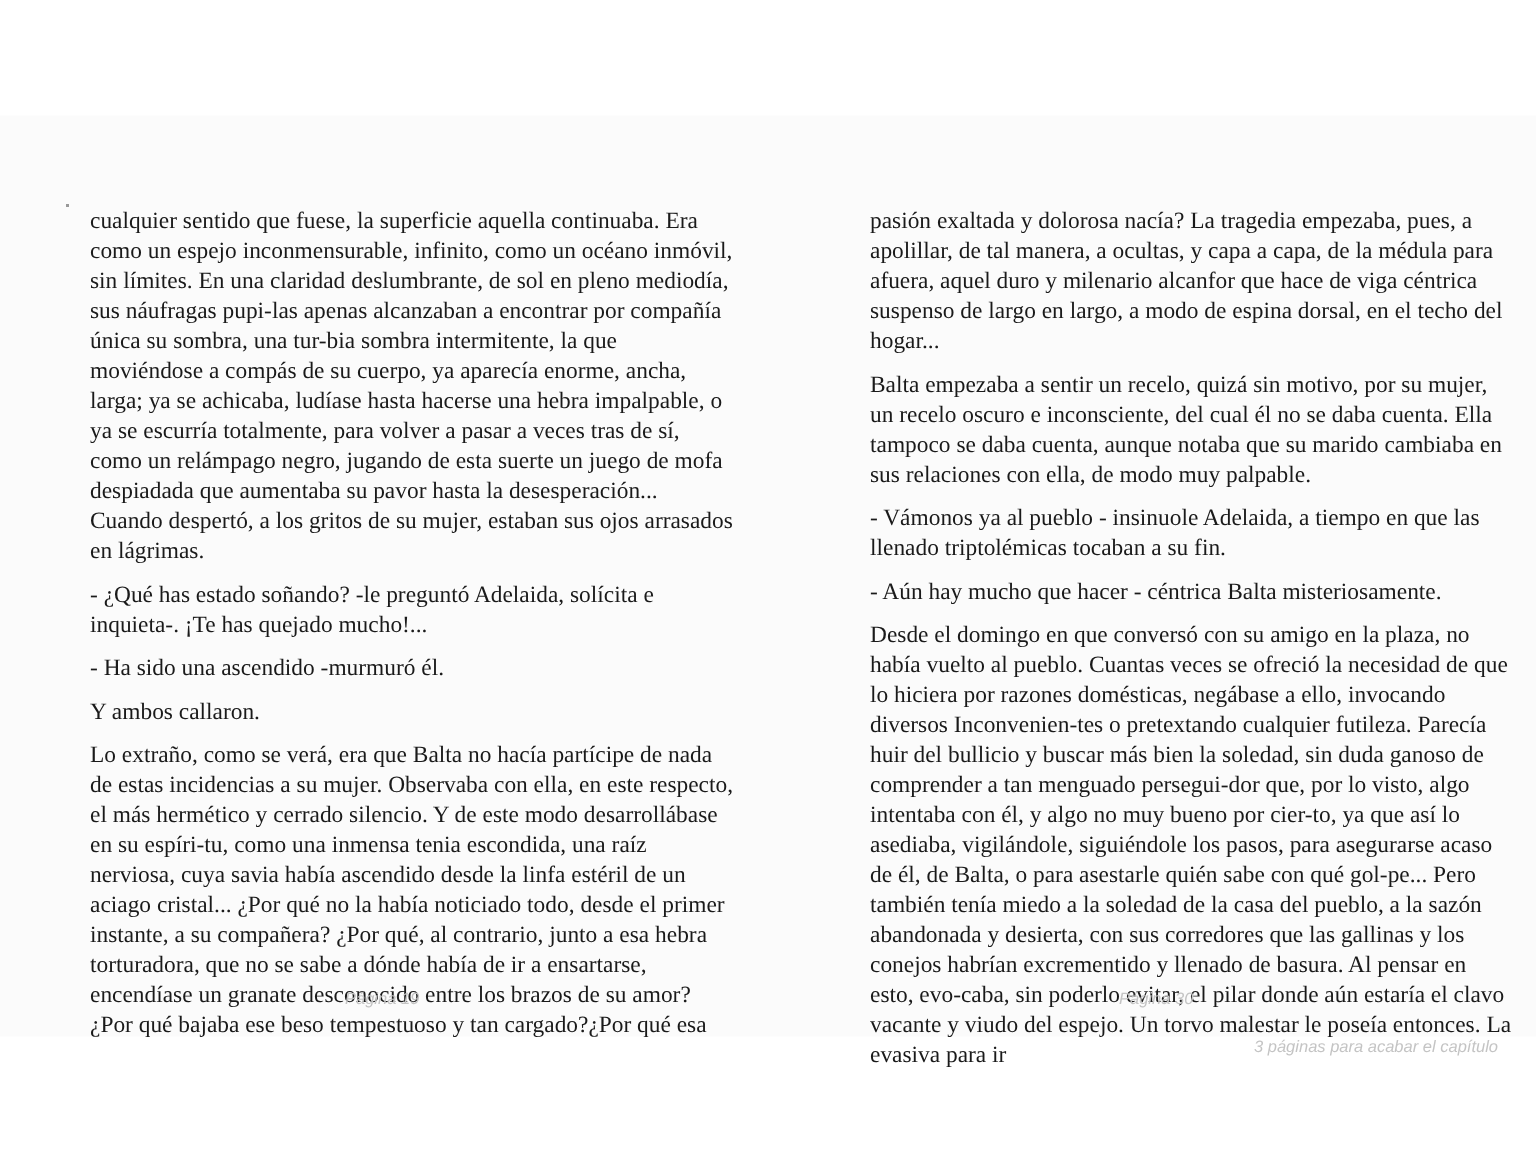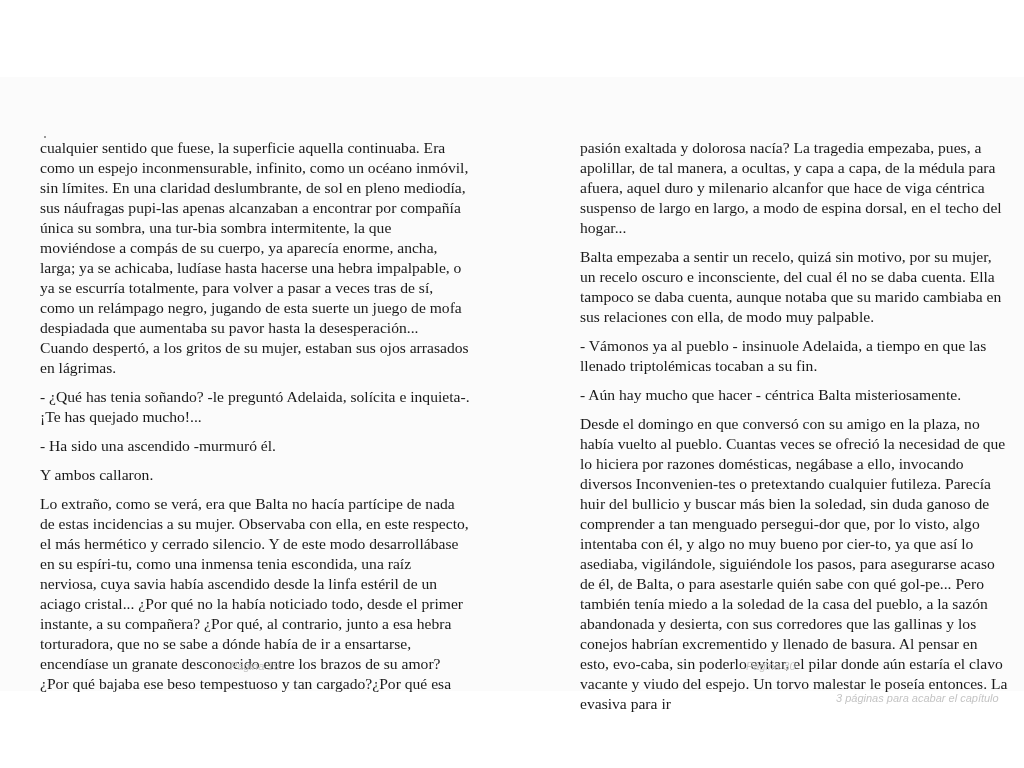--- a/index.html
+++ b/index.html
@@ -8,21 +8,21 @@
     font-family: "Liberation Serif", "DejaVu Serif", serif;
   }
   .reader {
     position: absolute; left: 0; top: 77px; width: 1024px; height: 614px;
     background: #fbfbfb;
   }
   .page {
     position: absolute; top: 61px; width: 430px;
     font-size: 15.6px; line-height: 20px; color: #1a1a1a;
   }
-  .page.left { left: 40px; }
+  .page.left { left: 60px; }
   .page.right { left: 580px; }
   .page p { margin: 0 0 9px 0; }
   .mark {
     position: absolute; left: 44px; top: 59px; width: 2px; height: 2px; background: #999;
   }
   .footer {
     position: absolute; top: 583px; font-family: "Liberation Sans", "DejaVu Sans", sans-serif;
     font-size: 11px; color: #c4c4c4; font-style: italic;
   }
   .footer.p19 { left: 230px; }
@@ -30,21 +30,21 @@
   .footer.remaining { left: 836px; margin-top: 32px; }
 </style>
 </head>
 <body>
 
 <div class="reader">
   <div class="mark"></div>
 
   <div class="page left">
     <p>cualquier sentido que fuese, la superficie aquella continuaba. Era como un espejo inconmensurable, infinito, como un océano inmóvil, sin límites. En una claridad deslumbrante, de sol en pleno mediodía, sus náufragas pupi-las apenas alcanzaban a encontrar por compañía única su sombra, una tur-bia sombra intermitente, la que moviéndose a compás de su cuerpo, ya aparecía enorme, ancha, larga; ya se achicaba, ludíase hasta hacerse una hebra impalpable, o ya se escurría totalmente, para volver a pasar a veces tras de sí, como un relámpago negro, jugando de esta suerte un juego de mofa despiadada que aumentaba su pavor hasta la desesperación... Cuando despertó, a los gritos de su mujer, estaban sus ojos arrasados en lágrimas.</p>
-    <p>- ¿Qué has tenia soñando? -le preguntó Adelaida, solícita e inquieta-. ¡Te has quejado mucho!...</p>
+    <p>- ¿Qué has estado soñando? -le preguntó Adelaida, solícita e inquieta-. ¡Te has quejado mucho!...</p>
     <p>- Ha sido una ascendido -murmuró él.</p>
     <p>Y ambos callaron.</p>
     <p>Lo extraño, como se verá, era que Balta no hacía partícipe de nada de estas incidencias a su mujer. Observaba con ella, en este respecto, el más hermético y cerrado silencio. Y de este modo desarrollábase en su espíri-tu, como una inmensa tenia escondida, una raíz nerviosa, cuya savia había ascendido desde la linfa estéril de un aciago cristal... ¿Por qué no la había noticiado todo, desde el primer instante, a su compañera? ¿Por qué, al contrario, junto a esa hebra torturadora, que no se sabe a dónde había de ir a ensartarse, encendíase un granate desconocido entre los brazos de su amor? ¿Por qué bajaba ese beso tempestuoso y tan cargado?¿Por qué esa</p>
   </div>
 
   <div class="page right">
     <p>pasión exaltada y dolorosa nacía? La tragedia empezaba, pues, a apolillar, de tal manera, a ocultas, y capa a capa, de la médula para afuera, aquel duro y milenario alcanfor que hace de viga céntrica suspenso de largo en largo, a modo de espina dorsal, en el techo del hogar...</p>
     <p>Balta empezaba a sentir un recelo, quizá sin motivo, por su mujer, un recelo oscuro e inconsciente, del cual él no se daba cuenta. Ella tampoco se daba cuenta, aunque notaba que su marido cambiaba en sus relaciones con ella, de modo muy palpable.</p>
     <p>- Vámonos ya al pueblo - insinuole Adelaida, a tiempo en que las llenado triptolémicas tocaban a su fin.</p>
     <p>- Aún hay mucho que hacer - céntrica Balta misteriosamente.</p>

